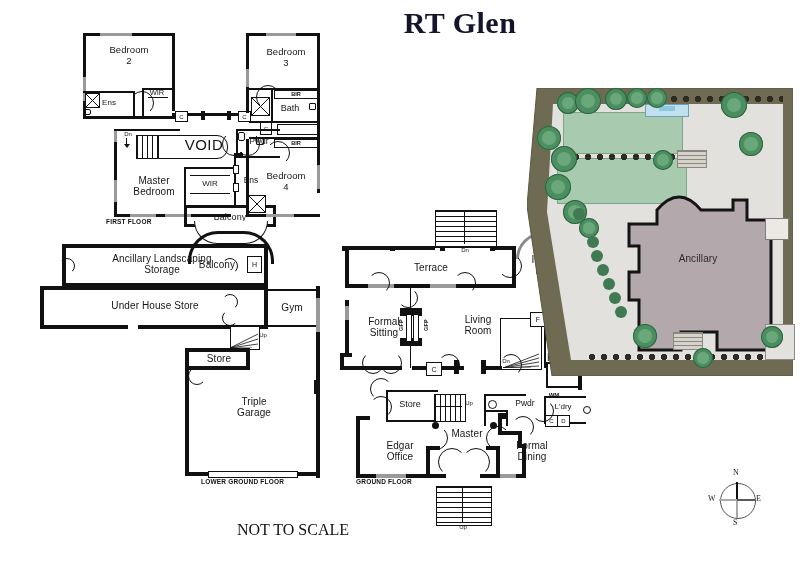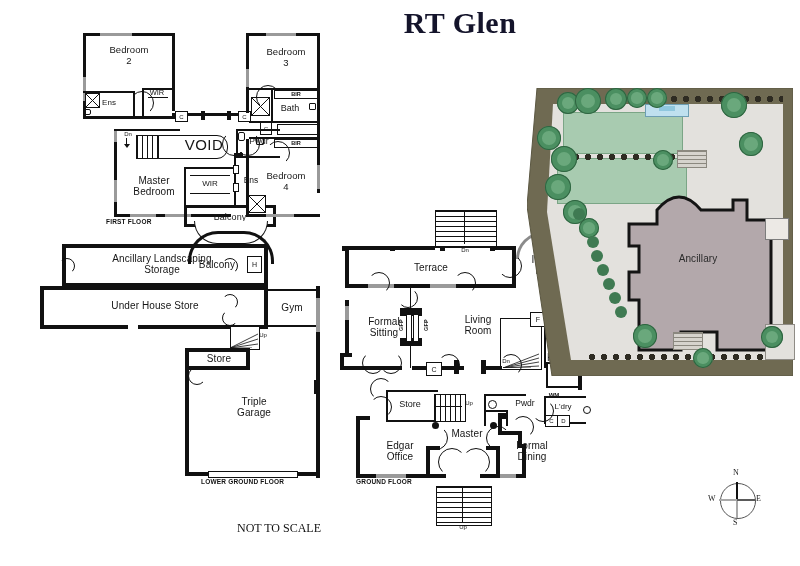--- a/index.html
+++ b/index.html
@@ -65,21 +65,21 @@
   .cvert{position:absolute;left:29px;top:12px;width:2px;height:36px;
          background:linear-gradient(to bottom,#111 0 50%, #a9a9a9 50% 100%);}
   .choriz{position:absolute;left:12px;top:29px;width:36px;height:2px;
          background:linear-gradient(to right,#a9a9a9 0 50%, #5a5a5a 50% 100%);}
   .cl{position:absolute;font-size:8px;color:#222;
       font-family:"Liberation Serif", serif;}
 
   
   #footer{left:237px;top:521px;width:430px;
           font-family:"Liberation Serif", serif;color:#111;}
-  #nts{font-size:12px;}
+  #nts{font-size:16px;}
   #disc{font-size:9.5px;margin-top:1px;}
 </style>
 </head>
 <body>
 
 <div class="stage">
 
   <div class="abs" id="title">RT Glen</div>
 
   <div class="abs" style="left:70px;top:25px;width:250px;height:200px;">

